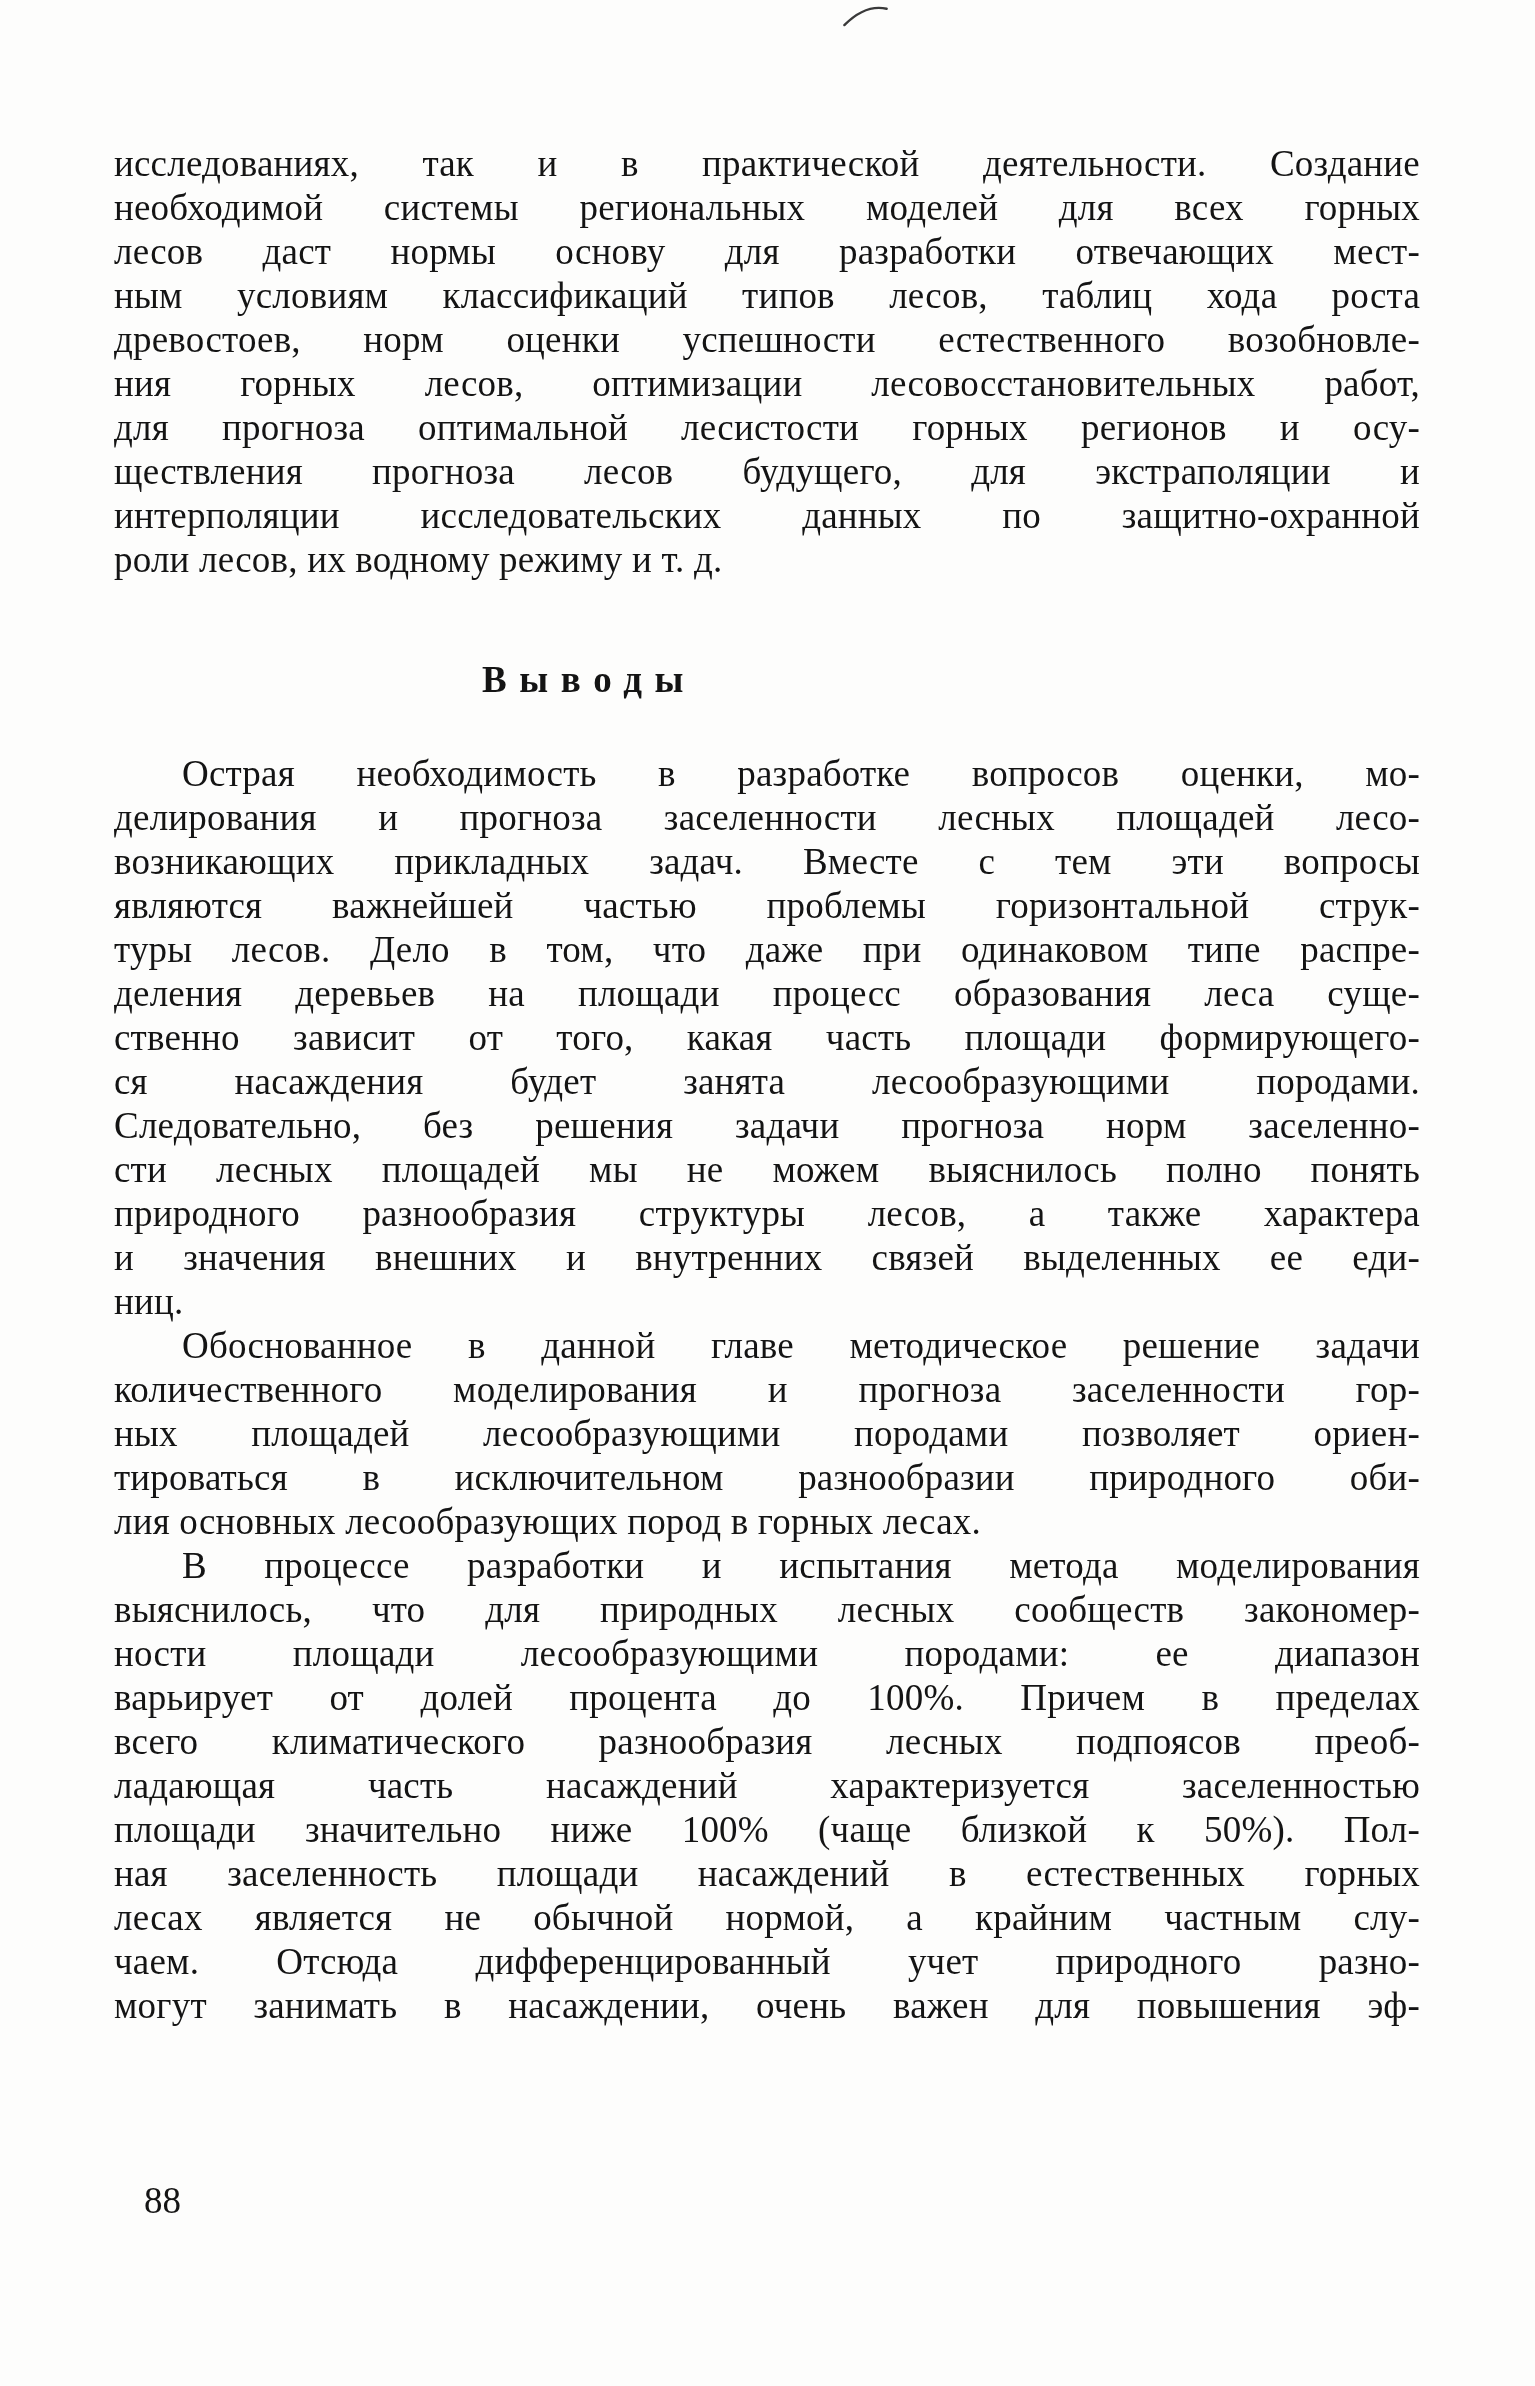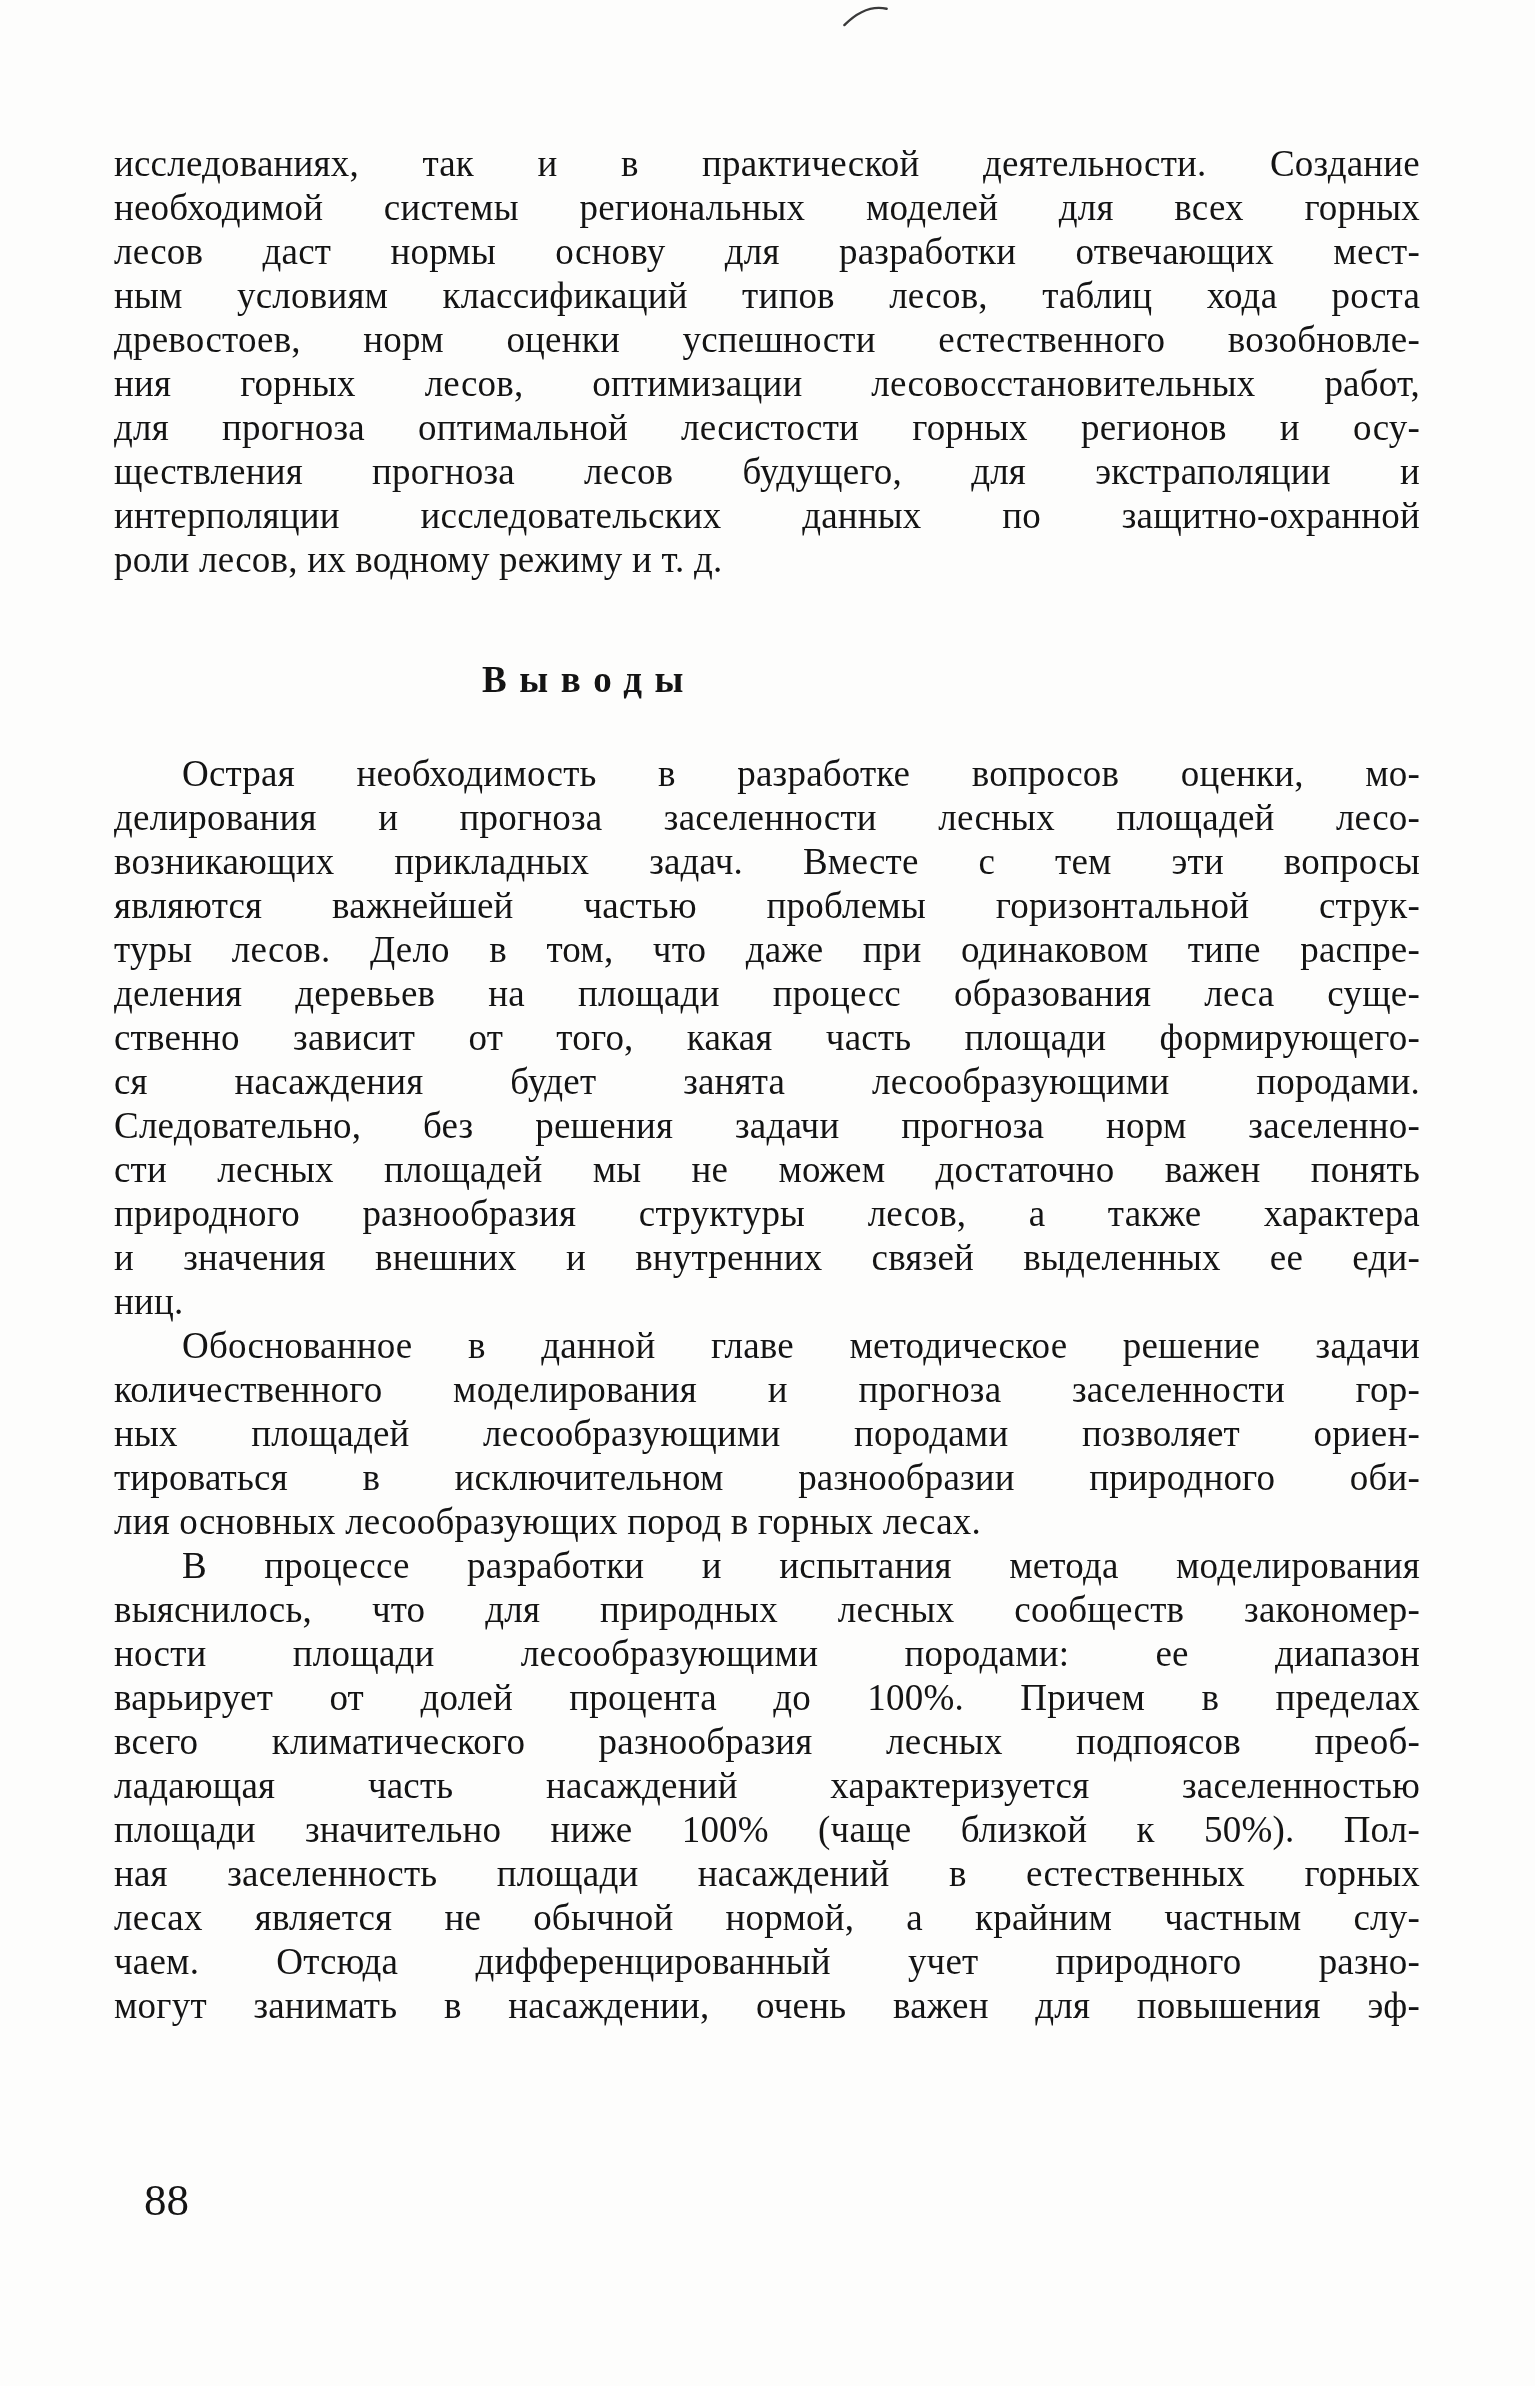--- a/index.html
+++ b/index.html
@@ -53,21 +53,21 @@
     text-align: center;
     position: relative;
     left: -178px;
     margin-top: 76px;
     margin-bottom: 50px;
   }
   .page-number {
     position: absolute;
     left: 144px;
     top: 2181px;
-    font-size: 45px;
+    font-size: 37px;
     line-height: 39px;
   }
   .scan-mark {
     position: absolute;
     left: 842px;
     top: 1.9px;
     width: 47px;
     height: 25px;
   }
 </style>
@@ -100,21 +100,21 @@
     <div class="paragraph indent-first">
         <div class="line">Острая необходимость в разработке вопросов оценки, мо-</div>
         <div class="line">делирования и прогноза заселенности лесных площадей лесо-</div>
         <div class="line">возникающих прикладных задач. Вместе с тем эти вопросы</div>
         <div class="line">являются важнейшей частью проблемы горизонтальной струк-</div>
         <div class="line">туры лесов. Дело в том, что даже при одинаковом типе распре-</div>
         <div class="line">деления деревьев на площади процесс образования леса суще-</div>
         <div class="line">ственно зависит от того, какая часть площади формирующего-</div>
         <div class="line">ся насаждения будет занята лесообразующими породами.</div>
         <div class="line">Следовательно, без решения задачи прогноза норм заселенно-</div>
-        <div class="line">сти лесных площадей мы не можем достаточно важен понять</div>
+        <div class="line">сти лесных площадей мы не можем выяснилось полно понять</div>
         <div class="line">природного разнообразия структуры лесов, а также характера</div>
         <div class="line">и значения внешних и внутренних связей выделенных ее еди-</div>
         <div class="line last">ниц.</div>
       </div>
 
     <div class="paragraph indent-first">
         <div class="line">Обоснованное в данной главе методическое решение задачи</div>
         <div class="line">количественного моделирования и прогноза заселенности гор-</div>
         <div class="line">ных площадей лесообразующими породами позволяет ориен-</div>
         <div class="line">тироваться в исключительном разнообразии природного оби-</div>

